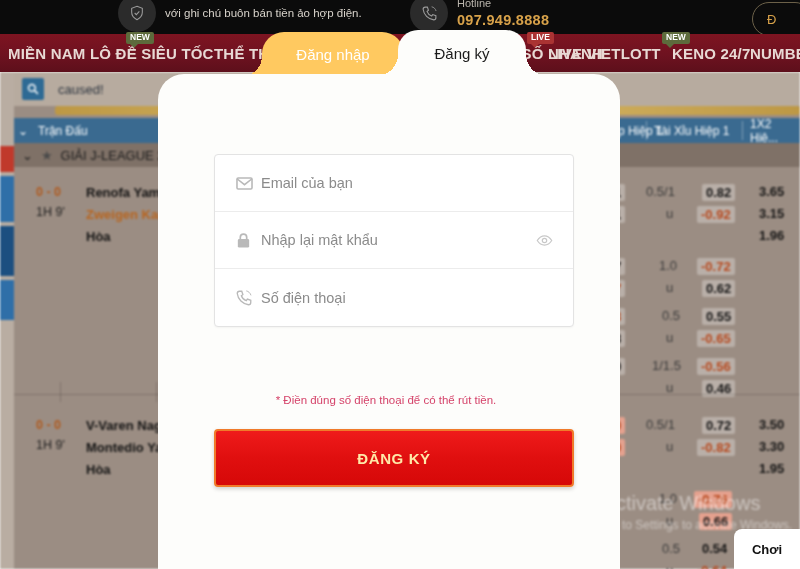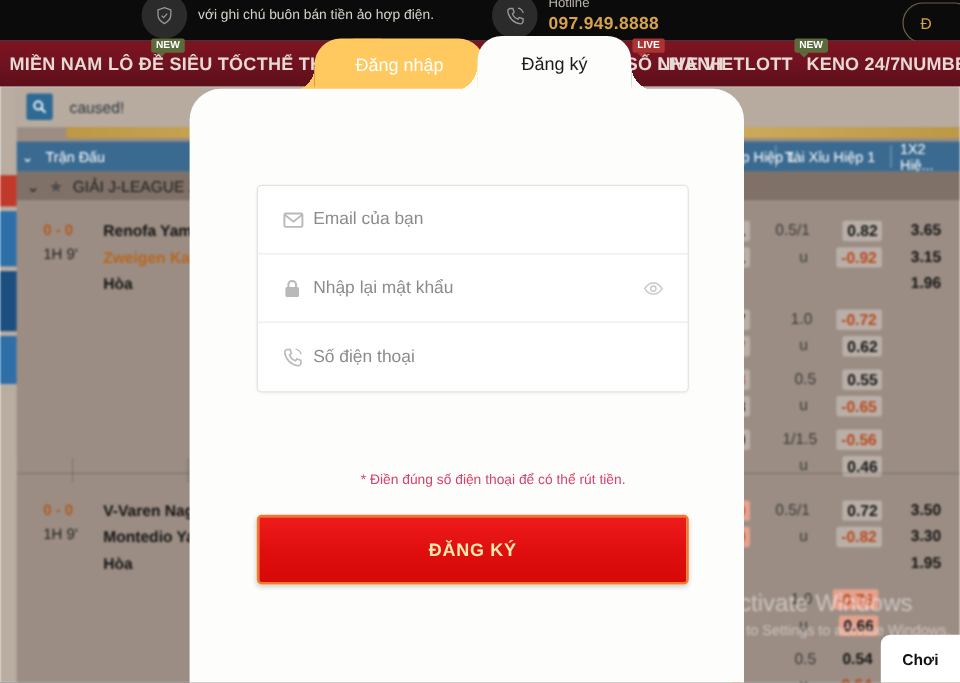--- a/index.html
+++ b/index.html
@@ -179,21 +179,21 @@
   .field:last-child { border-bottom: none; }
   .fld-icon { width: 26px; flex: none; color: #b9b9b9; display: flex; align-items: center; }
   .fld-input {
     flex: 1; border: none; outline: none; font-size: 14.5px;
     color: #2d2d2d; font-family: "Liberation Sans", sans-serif; background: transparent;
   }
   .fld-input::placeholder { color: #8b8b8b; }
   .eye { width: 22px; flex: none; color: #c8c8c8; display: flex; align-items: center; justify-content: center; }
 
   .hint {
-    position: absolute; left: 73px; top: 320px; width: 360px;
+    position: absolute; left: 48px; top: 320px; width: 360px;
     text-align: center; color: #d5436a; font-size: 11.5px;
   }
   .submit-btn {
     position: absolute; left: 56px; top: 355px; width: 360px; height: 58px;
     background: linear-gradient(180deg,#ef1b1b 0%, #e00f0f 50%, #d60808 100%);
     border: 2px solid #f07a2a; border-radius: 4px;
     color: #ffe9a8; font-size: 15px; font-weight: bold; letter-spacing: .6px;
     display: flex; align-items: center; justify-content: center; cursor: pointer;
     box-shadow: 0 2px 4px rgba(0,0,0,.18);
   }

